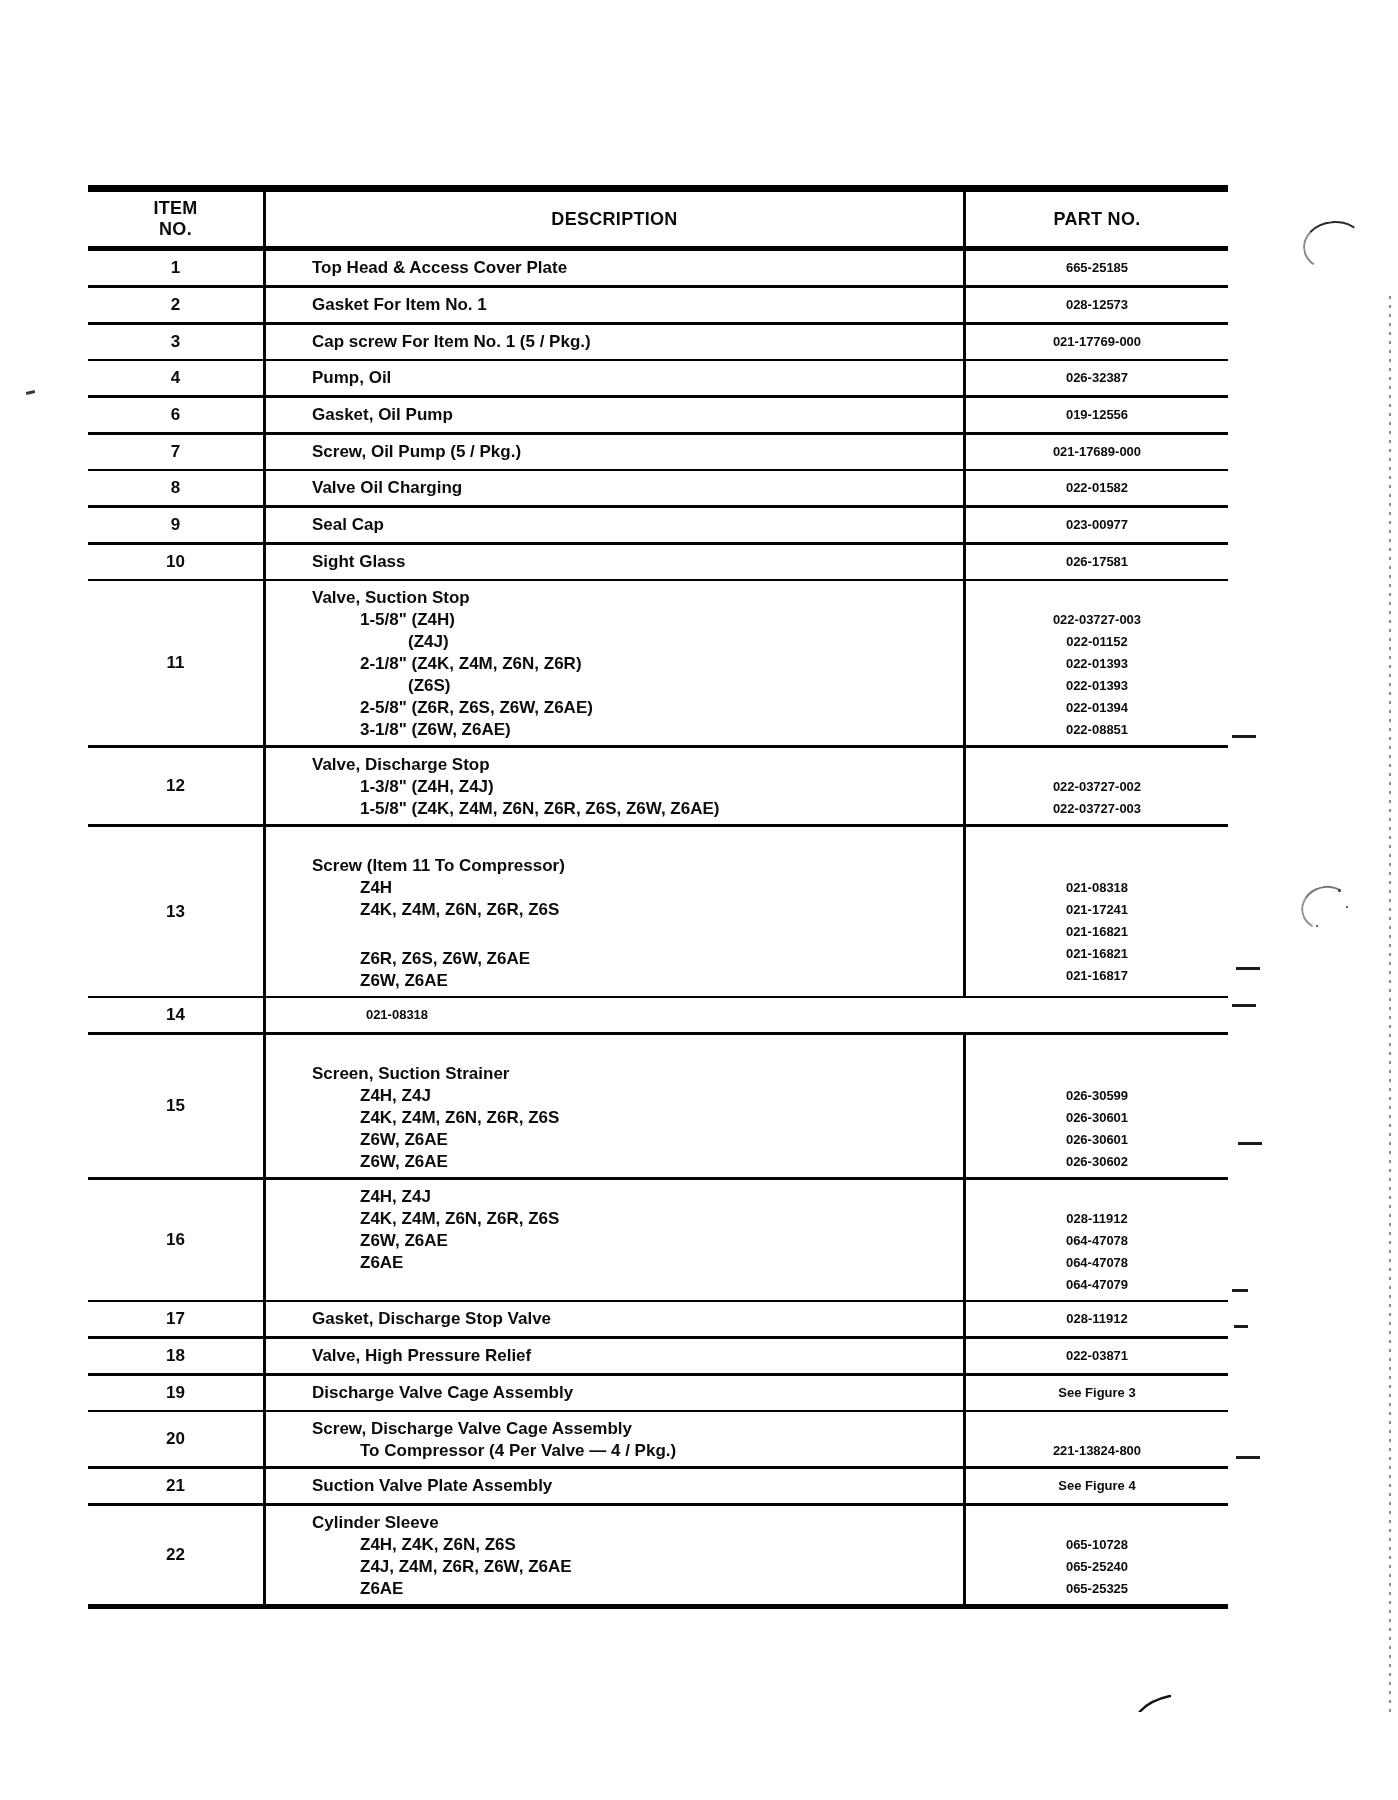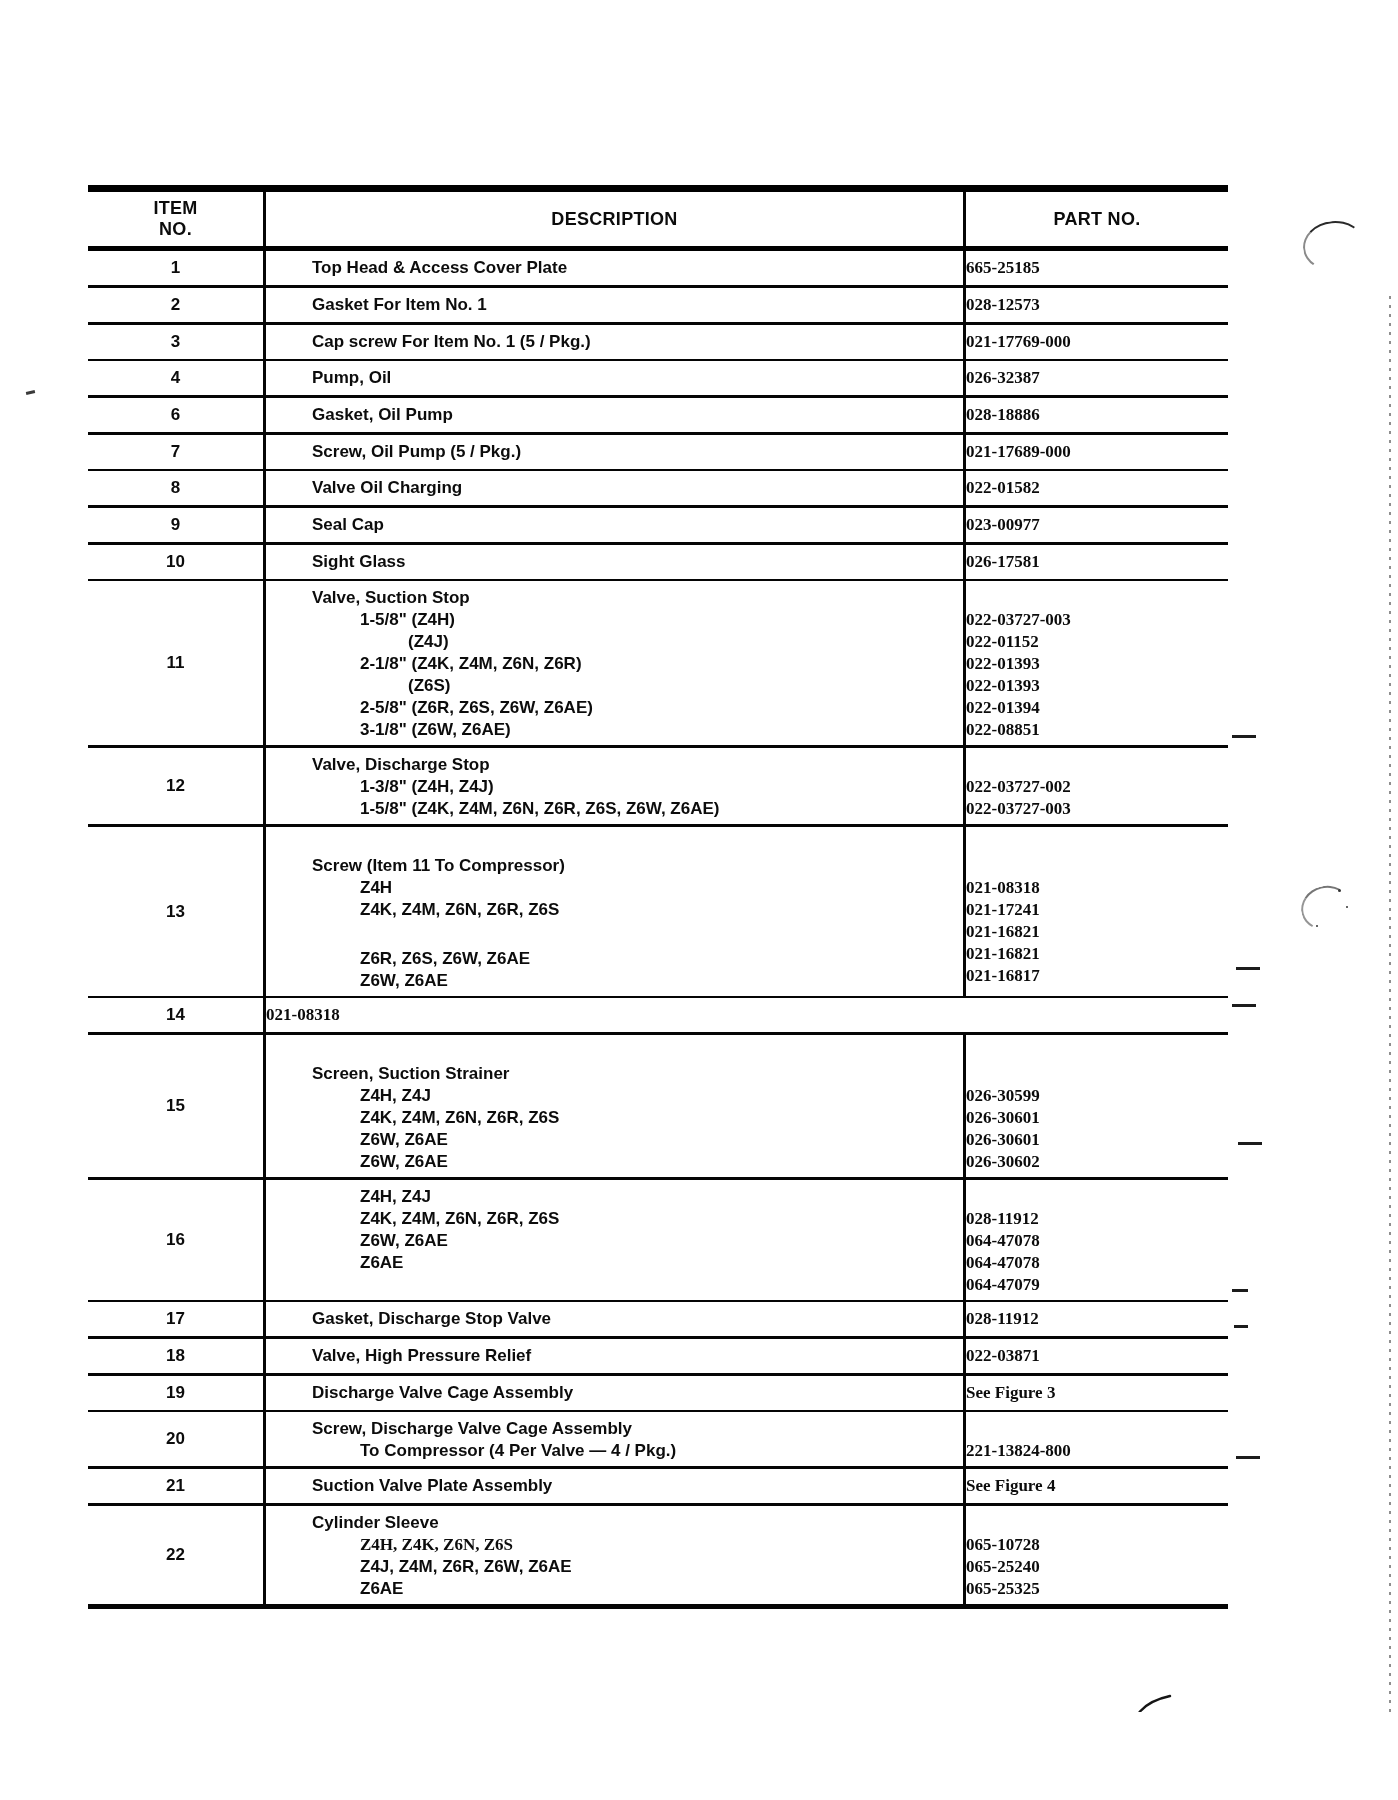--- a/index.html
+++ b/index.html
@@ -18,21 +18,21 @@
   .cell{box-sizing:border-box;}
   .c-item{width:175px;flex:0 0 175px;}
   .c-desc{width:700px;flex:0 0 700px;border-left:3px solid #060606;}
   .c-part{width:265px;flex:0 0 265px;border-left:3px solid #060606;}
   .row{display:flex;border-bottom:3px solid #050505;}
   .row:nth-child(3n){border-bottom-width:2px;}
   .row:last-child{border-bottom-width:5px;}
   .row .c-item{display:flex;align-items:center;justify-content:center;font-size:17px;}
   .row .c-desc{padding:0 8px 0 46px;font-size:17px;}
   .row .c-part{display:flex;flex-direction:column;justify-content:center;
-    font-size:17px;font-family:Liberation Serif, serif;}
+    text-align:center;font-size:13px;}
   .row:not(.multi){height:34px;}
   .row:not(.multi) .c-desc{display:flex;align-items:center;}
   .row.multi .c-desc,.row.multi .c-part{padding-top:6px;padding-bottom:4px;justify-content:flex-start;}
   .line{line-height:22px;white-space:pre;}
   
   #footer-text{
     position:absolute;left:973px;top:1784px;font-size:17px;letter-spacing:1px;
     color:#101010;transform:scaleY(1.05);transform-origin:top left;
   }
   
@@ -99,21 +99,21 @@
           <div class="cell c-part">
             <div class="line">026-32387</div>
           </div>
         </div>
         <div class="row">
           <div class="cell c-item">6</div>
           <div class="cell c-desc">
             <div class="line" style="padding-left: 0px;">Gasket, Oil Pump</div>
           </div>
           <div class="cell c-part">
-            <div class="line">028-18886</div>
+            <div class="line">019-12556</div>
           </div>
         </div>
         <div class="row">
           <div class="cell c-item">7</div>
           <div class="cell c-desc">
             <div class="line" style="padding-left: 0px;">Screw, Oil Pump (5 / Pkg.)</div>
           </div>
           <div class="cell c-part">
             <div class="line">021-17689-000</div>
           </div>
@@ -284,21 +284,21 @@
             <div class="line" style="padding-left: 0px;">Suction Valve Plate Assembly</div>
           </div>
           <div class="cell c-part">
             <div class="line">See Figure 4</div>
           </div>
         </div>
         <div class="row multi">
           <div class="cell c-item">22</div>
           <div class="cell c-desc">
             <div class="line" style="padding-left: 0px;">Cylinder Sleeve</div>
-            <div class="line" style="padding-left: 48px; font-family: Liberation Serif, serif;">Z4H, Z4K, Z6N, Z6S</div>
+            <div class="line" style="padding-left: 48px;">Z4H, Z4K, Z6N, Z6S</div>
             <div class="line" style="padding-left: 48px;">Z4J, Z4M, Z6R, Z6W, Z6AE</div>
             <div class="line" style="padding-left: 48px;">Z6AE</div>
           </div>
           <div class="cell c-part">
             <div class="line">&nbsp;</div>
             <div class="line">065-10728</div>
             <div class="line">065-25240</div>
             <div class="line">065-25325</div>
           </div>
         </div>

